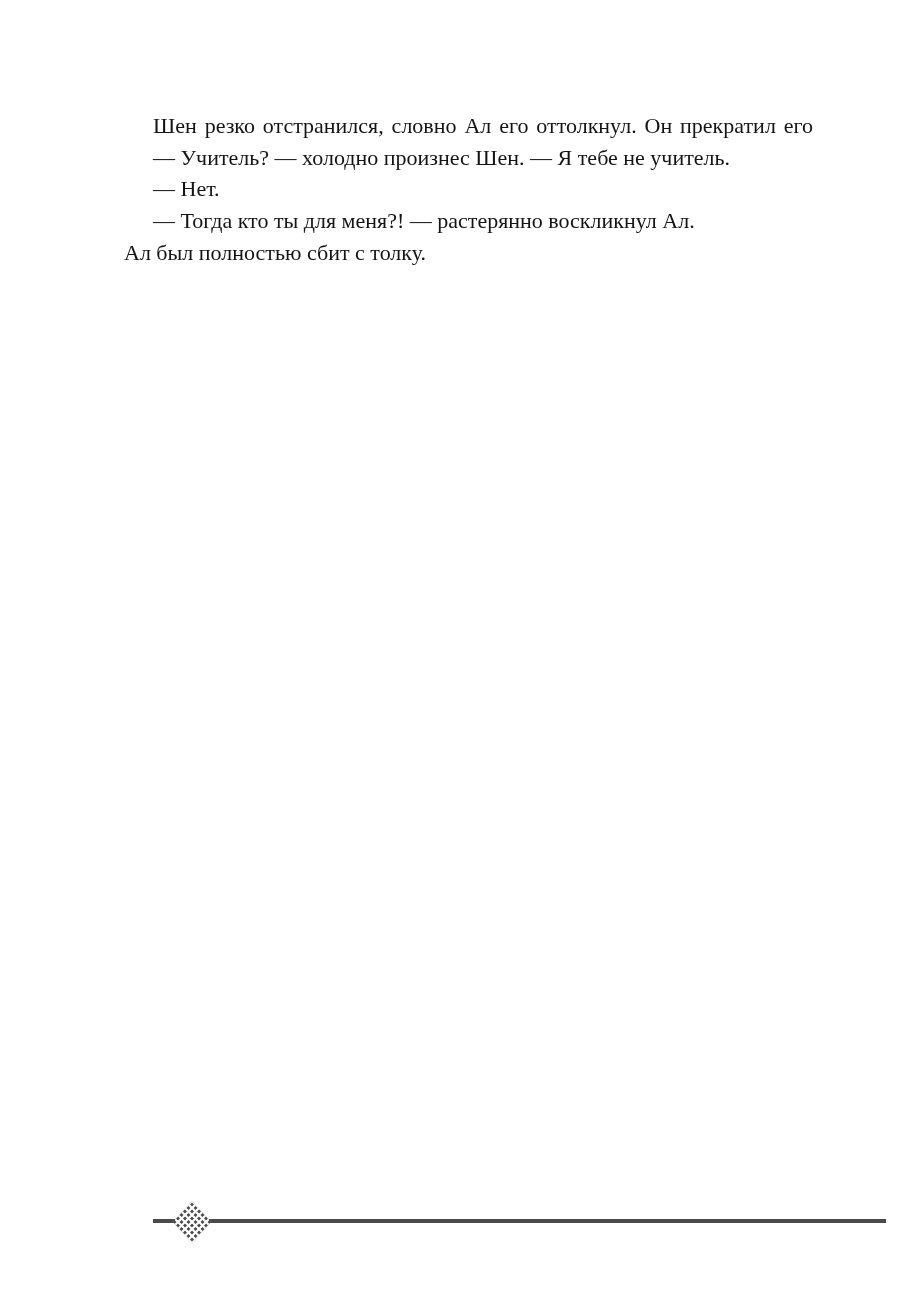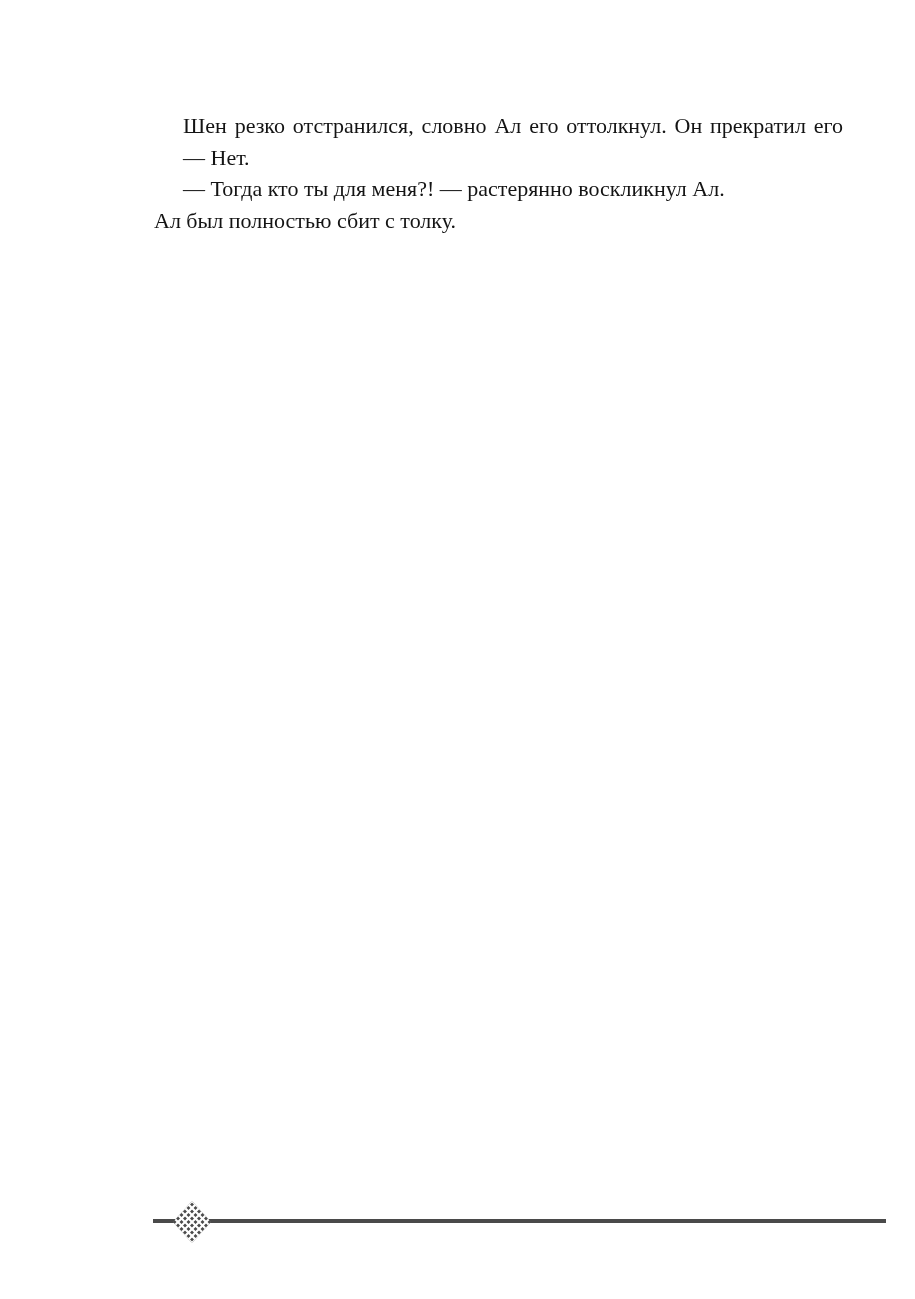--- a/index.html
+++ b/index.html
@@ -16,21 +16,20 @@
     font-family: "Liberation Serif", serif;
     color: #141414;
   }
   .text-block {
     position: absolute;
     left: 124px;
     top: 110px;
     width: 689px;
     font-size: 22px;
     line-height: 31.7px;
-    margin-left: 30px;
   }
   .text-block p {
     margin: 0;
     padding: 0;
   }
   .indent {
     text-indent: 29px;
   }
   .jfull {
     text-align: justify;
@@ -60,20 +59,21 @@
   }
 </style>
 </head>
 <body>
 
 <div class="page">
 
   <div class="text-block">
     <p class="indent jfull">Шен резко отстранился, словно Ал его оттолкнул. Он прекратил его</p>
 
+    <p class="indent">— Учитель? — холодно произнес Шен. — Я тебе не учитель.</p>
     <p class="indent">— Нет.</p>
     <p class="indent">— Тогда кто ты для меня?! — растерянно воскликнул Ал.</p>
     <p>Ал был полностью сбит с толку.</p>
   </div>
 
   <div class="footer-divider">
     <div class="divider-rule"></div>
     <svg class="knot" viewBox="0 0 42 44" xmlns="http://www.w3.org/2000/svg" aria-hidden="true">
       <defs>
         <clipPath id="knotClip">

